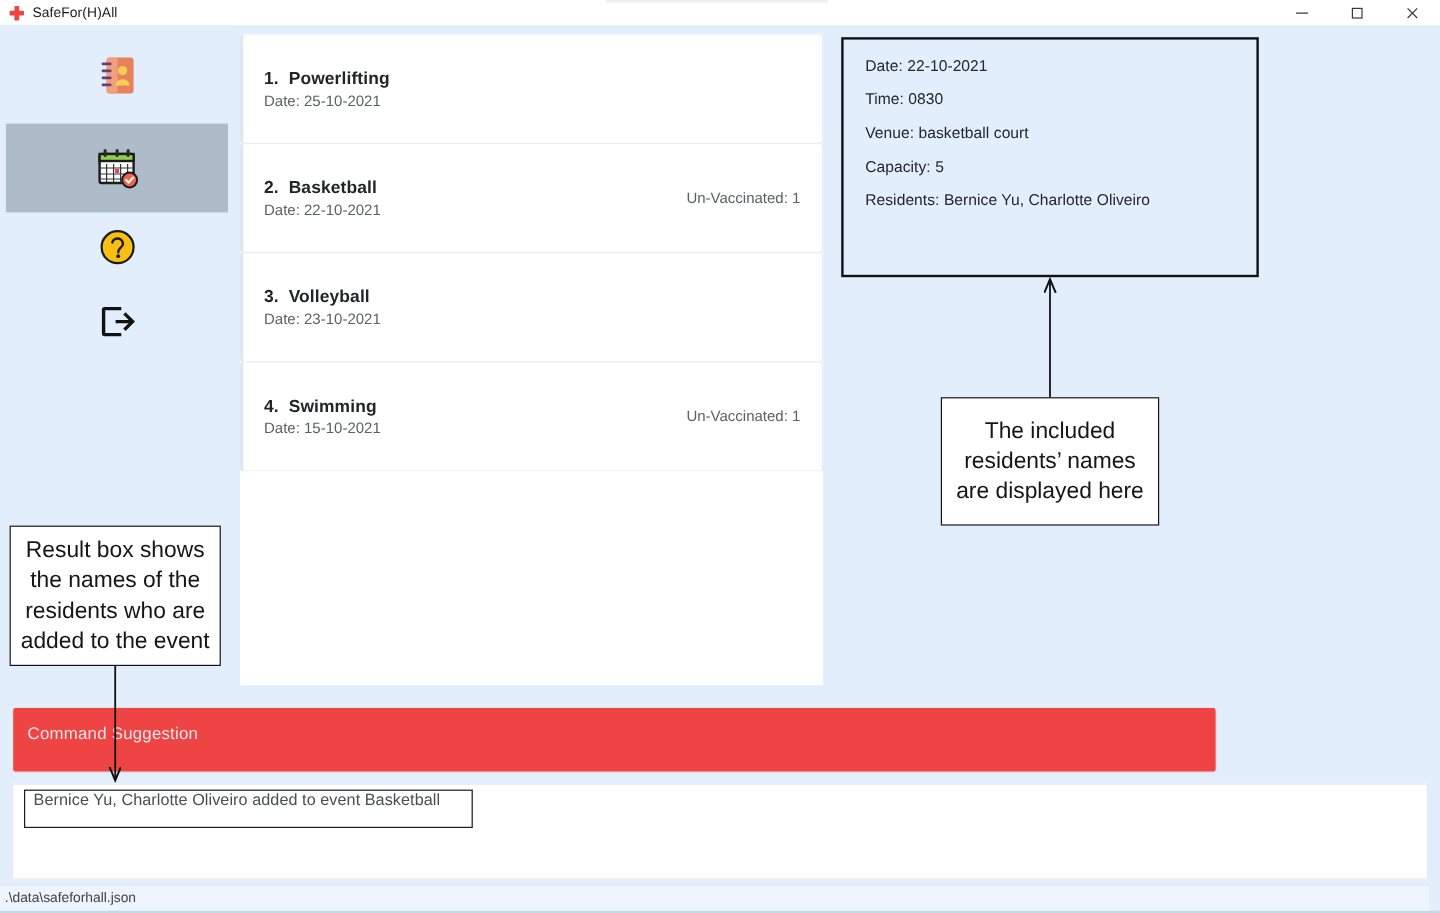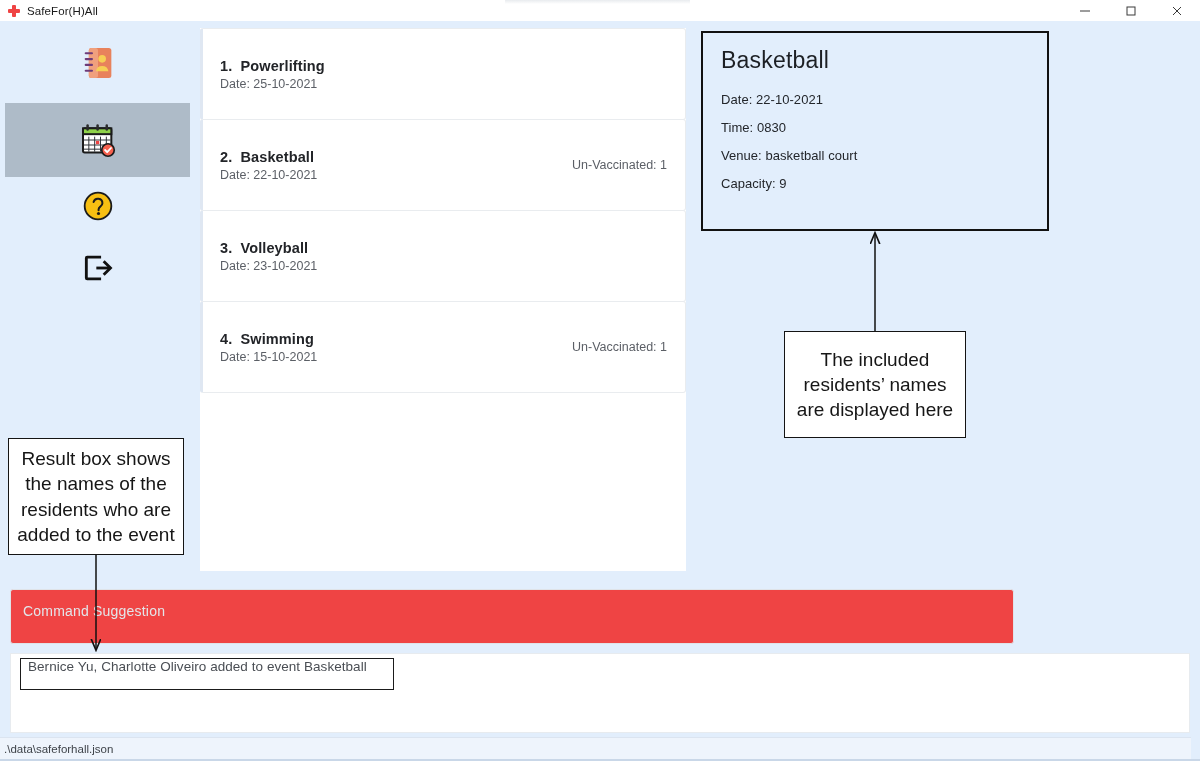--- a/index.html
+++ b/index.html
@@ -295,25 +295,25 @@
     <div class="event-card">
       <div class="ev-left">
         <div class="ev-title">4.  Swimming</div>
         <div class="ev-date">Date: 15-10-2021</div>
       </div>
       <div class="ev-right">Un-Vaccinated: 1</div>
     </div>
   </div>
 
   <div class="detail">
-    <div class="detail-title">Basketball</div>
     <div class="detail-row">Date: 22-10-2021</div>
     <div class="detail-row">Time: 0830</div>
     <div class="detail-row">Venue: basketball court</div>
-    <div class="detail-row">Capacity: 9</div>
+    <div class="detail-row">Capacity: 5</div>
+    <div class="detail-row">Residents: Bernice Yu, Charlotte Oliveiro</div>
   </div>
 
   <div class="cmd-box">
     <div class="cmd-placeholder">Command Suggestion</div>
   </div>
 
   <div class="result-panel">
     <div class="result-text-box">
       <span class="result-text">Bernice Yu, Charlotte Oliveiro added to event Basketball</span>
     </div>

